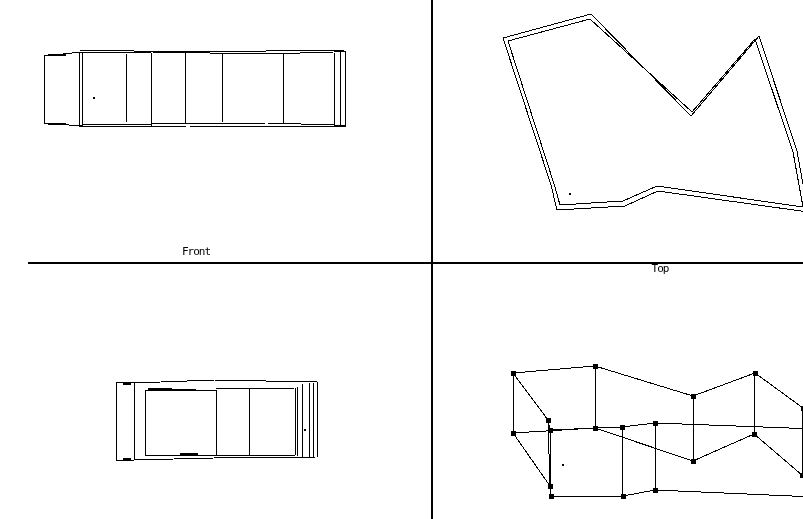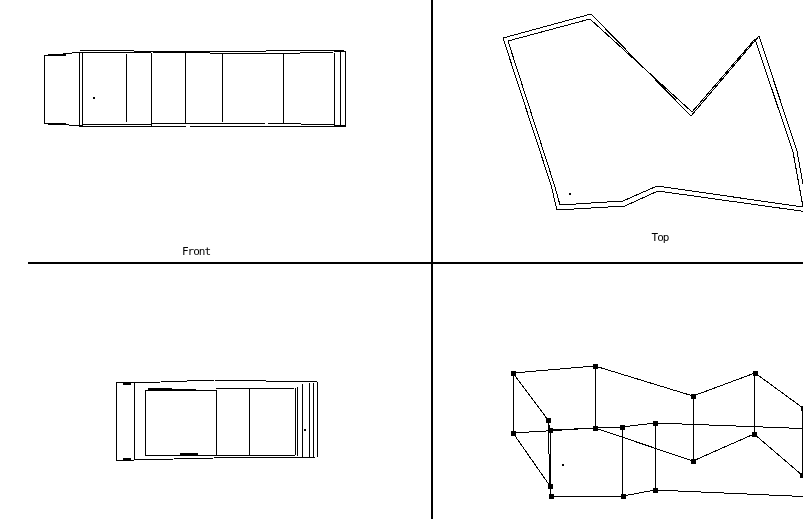--- a/index.html
+++ b/index.html
@@ -137,14 +137,14 @@
         <line x1="0" y1="263" x2="803" y2="263" stroke="#000000" stroke-width="1.5"></line>
       </g>
     <g id="g-dots">
         <rect x="65" y="97" width="1.5" height="1.5" fill="#000000"></rect>
         <rect x="541" y="193" width="1.5" height="1.5" fill="#000000"></rect>
         <rect x="276" y="429" width="1.5" height="1.5" fill="#000000"></rect>
         <rect x="534" y="464" width="1.5" height="1.5" fill="#000000"></rect>
       </g>
   </svg>
   <div class="vlabel" id="lbl-front" style="left: 168px; top: 246px;">Front</div>
-  <div class="vlabel" id="lbl-top" style="left: 632px; top: 232px;">Top</div>
+  <div class="vlabel" id="lbl-top" style="left: 632px; top: 263px;">Top</div>
 </div>
 
 </body></html>

